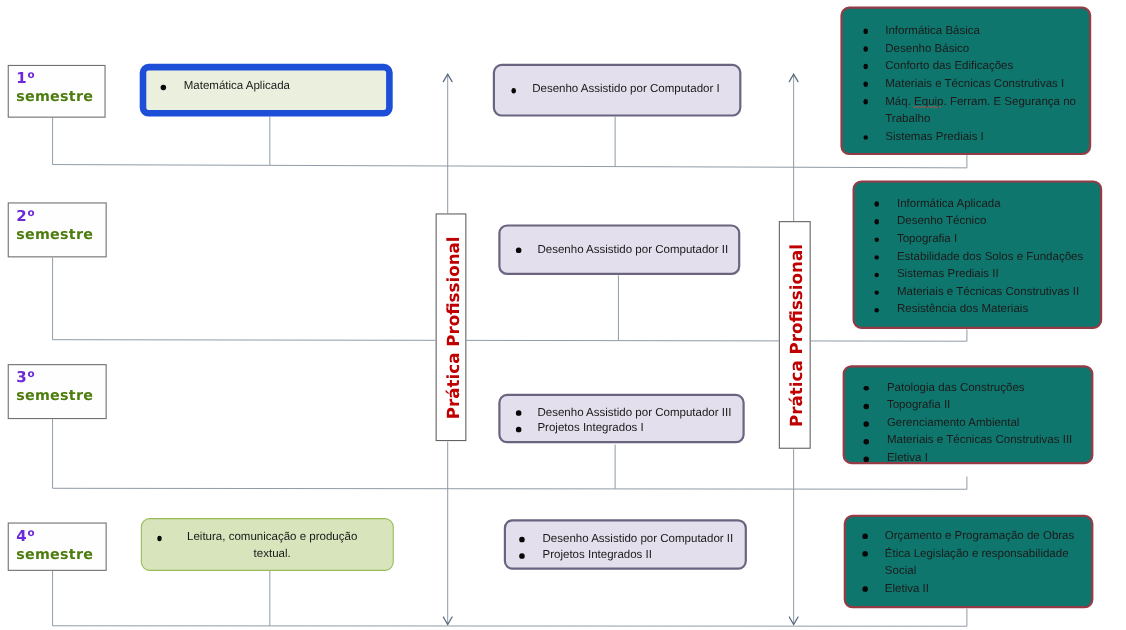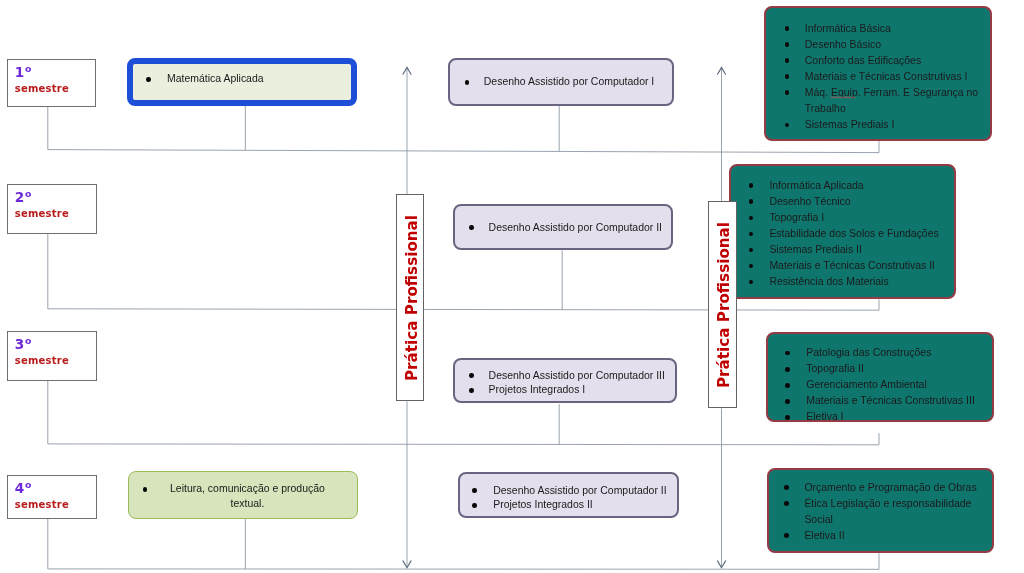--- a/index.html
+++ b/index.html
@@ -9,22 +9,22 @@
   .stage{position:absolute;left:0;top:0;width:1024px;height:573px;}
   svg.lines{position:absolute;left:0;top:0;width:1024px;height:573px;}
   svg.overlay{pointer-events:none;}
 
   .sembox{position:absolute;box-sizing:border-box;border:1px solid #707070;background:#fefefe;
           padding:0 0 0 7.3px;}
   .sembox .ord{font-family:"DejaVu Sans", sans-serif;font-weight:bold;font-size:13.6px;
                color:#6d28d9;line-height:13px;padding-top:2.1px;}
   .sembox .ord .sup{font-size:9.4px;vertical-align:4.6px;letter-spacing:0;
                     display:inline-block;margin-left:0.8px;}
-  .sembox .sem{font-family:"DejaVu Sans", sans-serif;font-weight:bold;font-size:10px;
-               color:#b91c1c;line-height:13px;padding-top:3.4px;letter-spacing:0.22px;}
+  .sembox .sem{font-family:"DejaVu Sans", sans-serif;font-weight:bold;font-size:13px;
+               color:#4d7c0f;line-height:13px;padding-top:3.4px;letter-spacing:0.22px;}
 
   .card{position:absolute;box-sizing:border-box;overflow:hidden;}
   .card ul{margin:0;padding:0;list-style:none;font-size:10.48px;line-height:14.6px;}
   .pink ul{line-height:16.07px;}
   .card li{position:relative;padding-left:var(--tl);color:#1a1a1a;}
   .card li::before{content:"";position:absolute;left:calc(var(--bl) - 2.35px);top:4.8px;
                    width:4.7px;height:4.7px;border-radius:50%;background:#080808;}
   .pink li::before{top:5.6px;}
 
   .green{background:#EBF0DE;border:6px solid #1d4ed8;border-radius:8px;}
@@ -122,21 +122,21 @@
 <div class="card pink" style="left:764.2px;top:5.8px;width:228.1px;height:135.1px;">
       <ul style="padding-top:12.8px;padding-right:8px;--bl:20.9px;--tl:38.6px;">
         <li>Informática Básica</li>
         <li>Desenho Básico</li>
         <li>Conforto das Edificações</li>
         <li>Materiais e Técnicas Construtivas I</li>
         <li>Máq. Equip. Ferram. E Segurança no Trabalho</li>
         <li>Sistemas Prediais I</li>
       </ul>
     </div>
-<div class="card pink" style="left:729px;top:164.0px;width:226.7px;height:135.4px;">
+<div class="card pink" style="left:775px;top:164.0px;width:226.7px;height:135.4px;">
       <ul style="padding-top:11.8px;padding-right:8px;--bl:20.1px;--tl:38.4px;">
         <li>Informática Aplicada</li>
         <li>Desenho Técnico</li>
         <li>Topografia I</li>
         <li>Estabilidade dos Solos e Fundações</li>
         <li>Sistemas Prediais II</li>
         <li>Materiais e Técnicas Construtivas II</li>
         <li>Resistência dos Materiais</li>
       </ul>
     </div>

